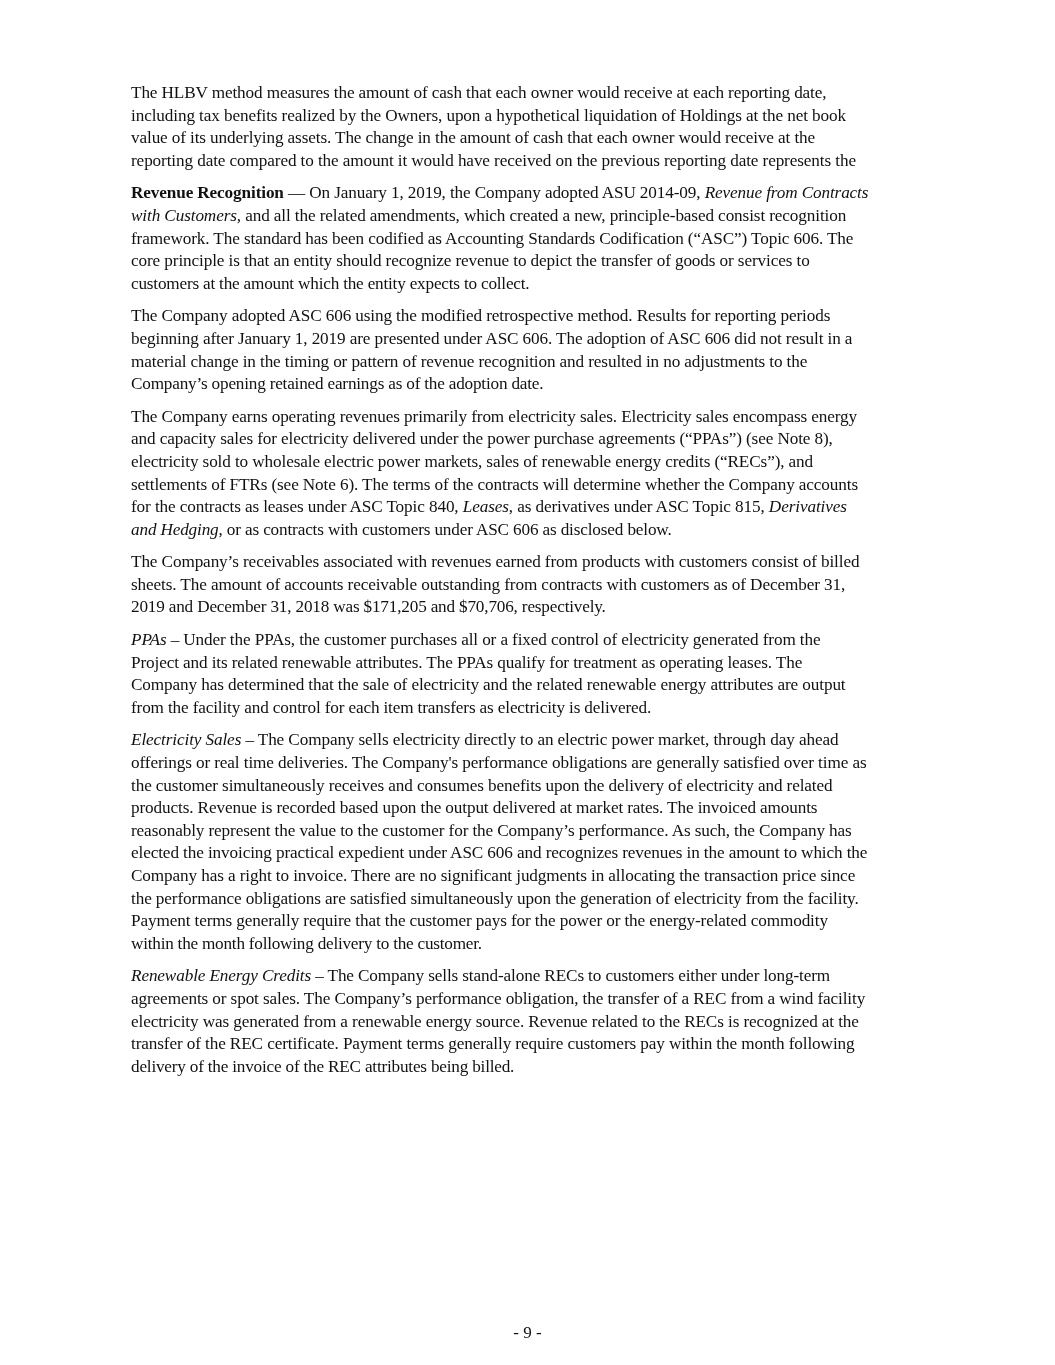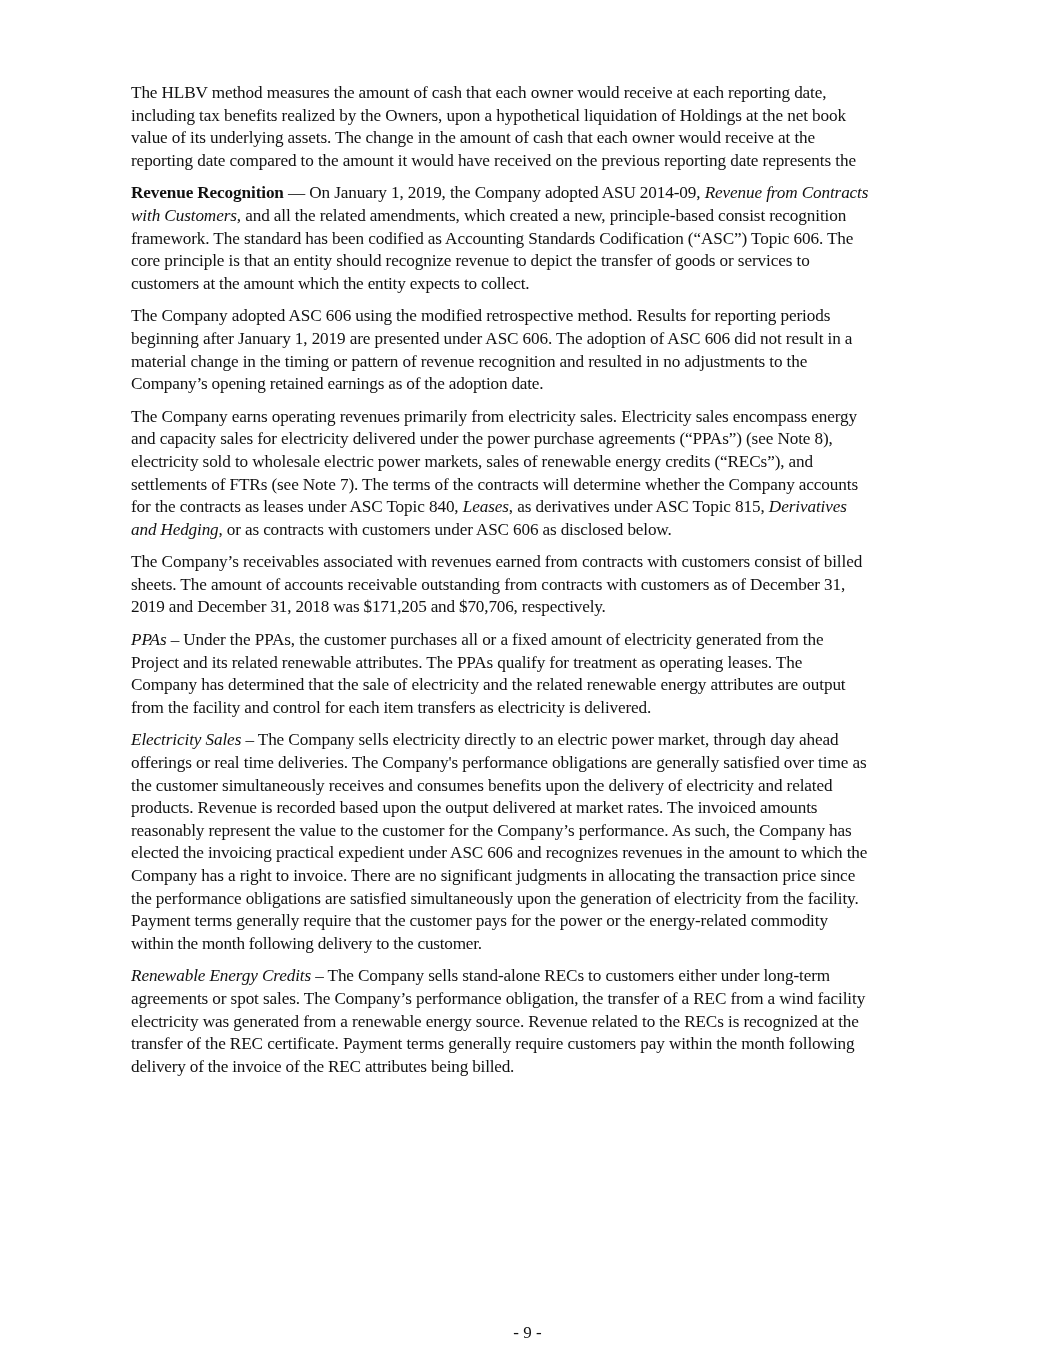--- a/index.html
+++ b/index.html
@@ -62,31 +62,31 @@
       <p class="para">
         <span class="line" style="letter-spacing: -0.122449px;"><span>The Company adopted ASC 606 using the modified retrospective method. Results for reporting periods</span></span>
         <span class="line" style="letter-spacing: -0.115385px;"><span>beginning after January 1, 2019 are presented under ASC 606. The adoption of ASC 606 did not result in a</span></span>
         <span class="line" style="letter-spacing: -0.118812px;"><span>material change in the timing or pattern of revenue recognition and resulted in no adjustments to the</span></span>
         <span class="line" style="letter-spacing: -0.2px;"><span>Company’s opening retained earnings as of the adoption date.</span></span>
       </p>
       <p class="para">
         <span class="line" style="letter-spacing: -0.114286px;"><span>The Company earns operating revenues primarily from electricity sales. Electricity sales encompass energy</span></span>
         <span class="line" style="letter-spacing: -0.116505px;"><span>and capacity sales for electricity delivered under the power purchase agreements (“PPAs”) (see Note 8),</span></span>
         <span class="line" style="letter-spacing: -0.118812px;"><span>electricity sold to wholesale electric power markets, sales of renewable energy credits (“RECs”), and</span></span>
-        <span class="line" style="letter-spacing: -0.115385px;"><span>settlements of FTRs (see Note 7). The terms of the contracts will determine whether the Company accounts</span></span>
+        <span class="line" style="letter-spacing: -0.115385px;"><span>settlements of FTRs (see Note 6). The terms of the contracts will determine whether the Company accounts</span></span>
         <span class="line" style="letter-spacing: -0.115385px;"><span>for the contracts as leases under ASC Topic 840, </span><i>Leases</i><span>, as derivatives under ASC Topic 815, </span><i>Derivatives</i></span>
         <span class="line" style="letter-spacing: -0.155844px;"><i>and Hedging</i><span>, or as contracts with customers under ASC 606 as disclosed below.</span></span>
       </p>
       <p class="para">
-        <span class="line" style="letter-spacing: -0.114286px;"><span>The Company’s receivables associated with revenues earned from contracts with customers consist of billed</span></span>
+        <span class="line" style="letter-spacing: -0.114286px;"><span>The Company’s receivables associated with revenues earned from products with customers consist of billed</span></span>
         <span class="line" style="letter-spacing: -0.117647px;"><span>sheets. The amount of accounts receivable outstanding from contracts with customers as of December 31,</span></span>
         <span class="line" style="letter-spacing: -0.181818px;"><span>2019 and December 31, 2018 was $171,205 and $70,706, respectively.</span></span>
       </p>
       <p class="para">
-        <span class="line" style="letter-spacing: -0.118812px;"><i>PPAs</i><span> – Under the PPAs, the customer purchases all or a fixed amount of electricity generated from the</span></span>
+        <span class="line" style="letter-spacing: -0.118812px;"><i>PPAs</i><span> – Under the PPAs, the customer purchases all or a fixed control of electricity generated from the</span></span>
         <span class="line" style="letter-spacing: -0.118812px;"><span>Project and its related renewable attributes. The PPAs qualify for treatment as operating leases. The</span></span>
         <span class="line" style="letter-spacing: -0.113208px;"><span>Company has determined that the sale of electricity and the related renewable energy attributes are output</span></span>
         <span class="line" style="letter-spacing: -0.146341px;"><span>from the facility and control for each item transfers as electricity is delivered.</span></span>
       </p>
       <p class="para">
         <span class="line" style="letter-spacing: -0.114286px;"><i>Electricity Sales</i><span> – The Company sells electricity directly to an electric power market, through day ahead</span></span>
         <span class="line" style="letter-spacing: -0.110092px;"><span>offerings or real time deliveries. The Company's performance obligations are generally satisfied over time as</span></span>
         <span class="line" style="letter-spacing: -0.116505px;"><span>the customer simultaneously receives and consumes benefits upon the delivery of electricity and related</span></span>
         <span class="line" style="letter-spacing: -0.121212px;"><span>products. Revenue is recorded based upon the output delivered at market rates. The invoiced amounts</span></span>
         <span class="line" style="letter-spacing: -0.117647px;"><span>reasonably represent the value to the customer for the Company’s performance. As such, the Company has</span></span>

